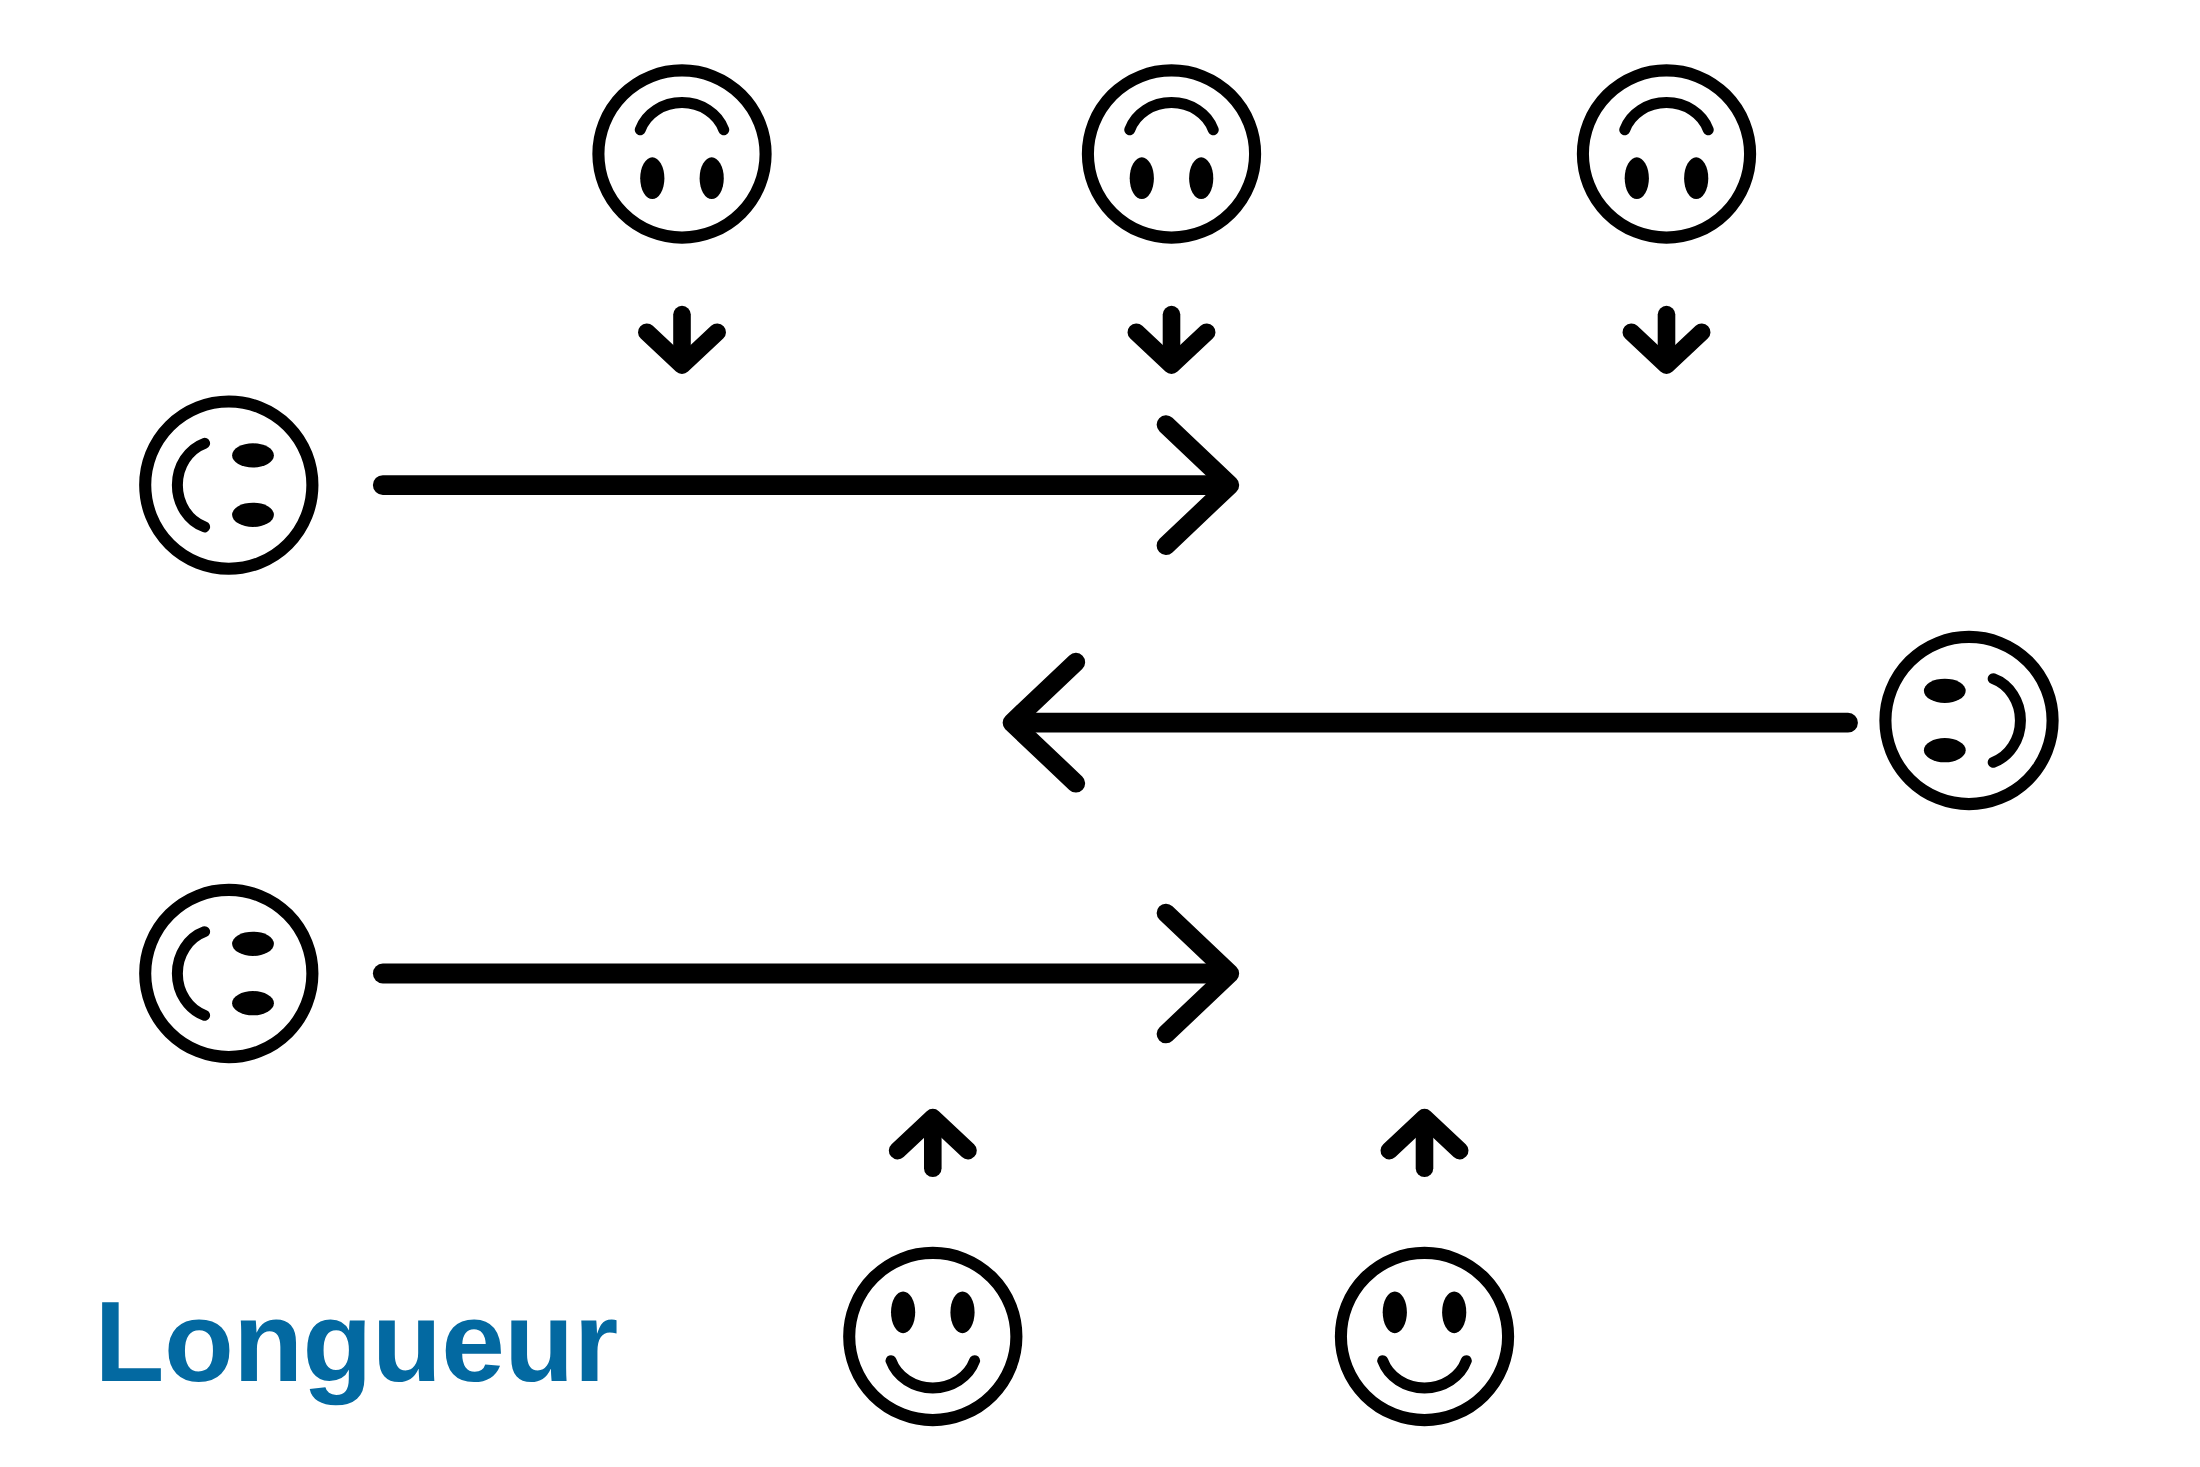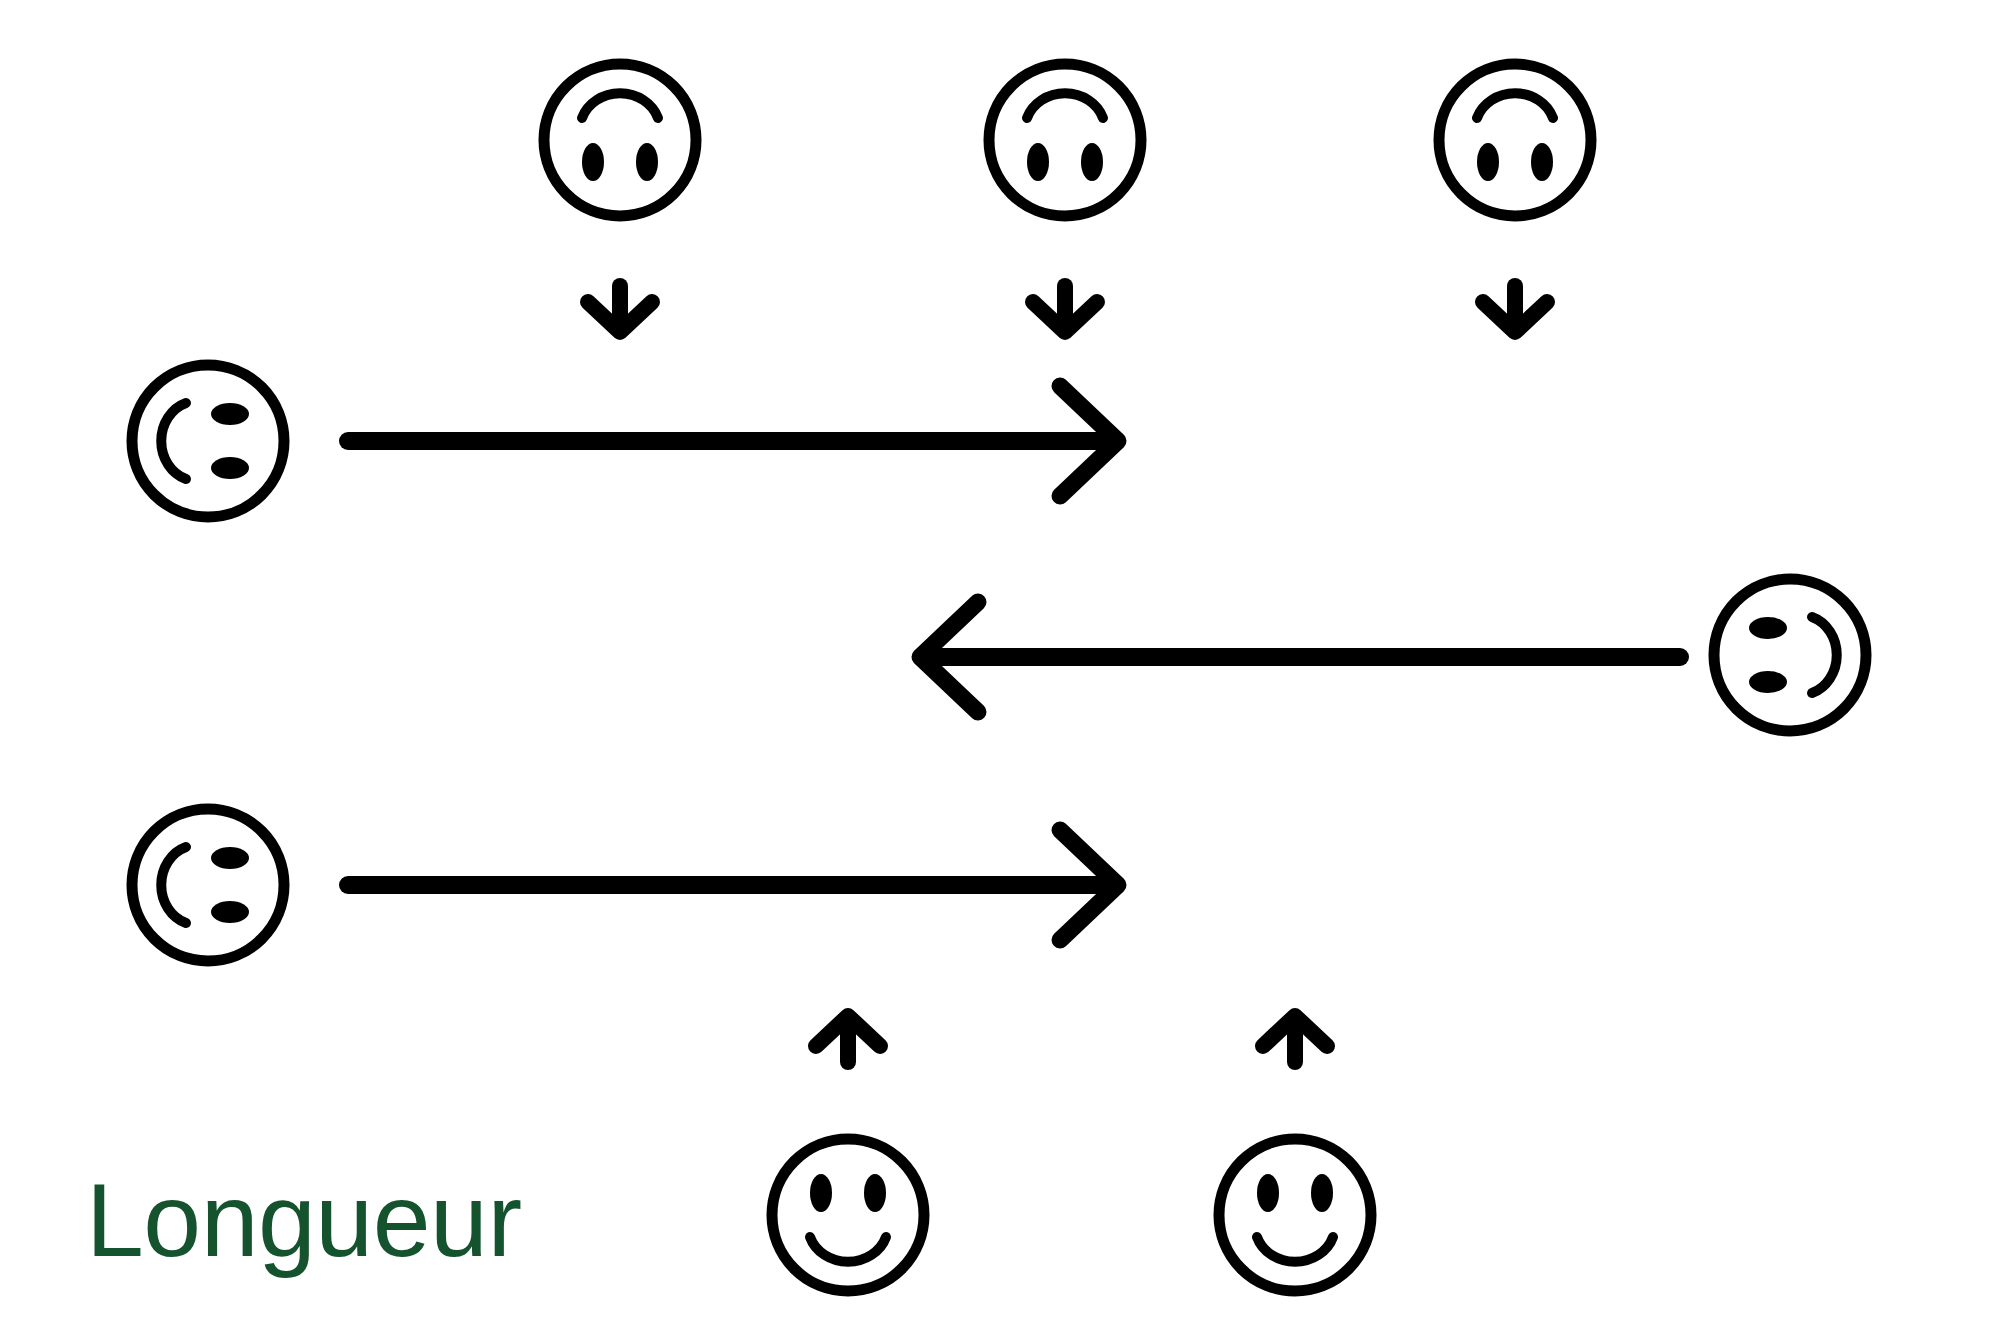--- a/index.html
+++ b/index.html
@@ -22,23 +22,23 @@
     position: absolute;
     left: 0;
     top: 0;
     width: 2000px;
     height: 1334px;
     display: block;
   }
   .label-text {
     position: absolute;
     font-family: "Liberation Sans", sans-serif;
-    font-weight: 400;
+    font-weight: 700;
     white-space: nowrap;
-    color: #14532d;
+    color: #0369a1;
     line-height: 1;
   }
   #longueur-label {
     left: 86px;
     top: 1168px;
     font-size: 104px;
     letter-spacing: -0.5px;
   }
 </style>
 </head>

